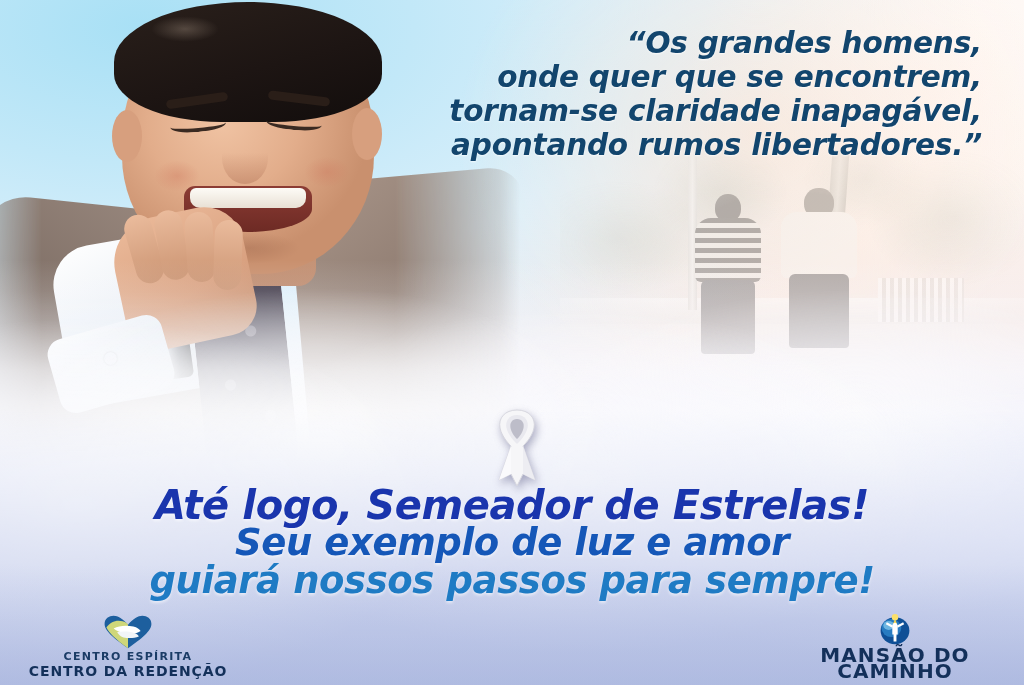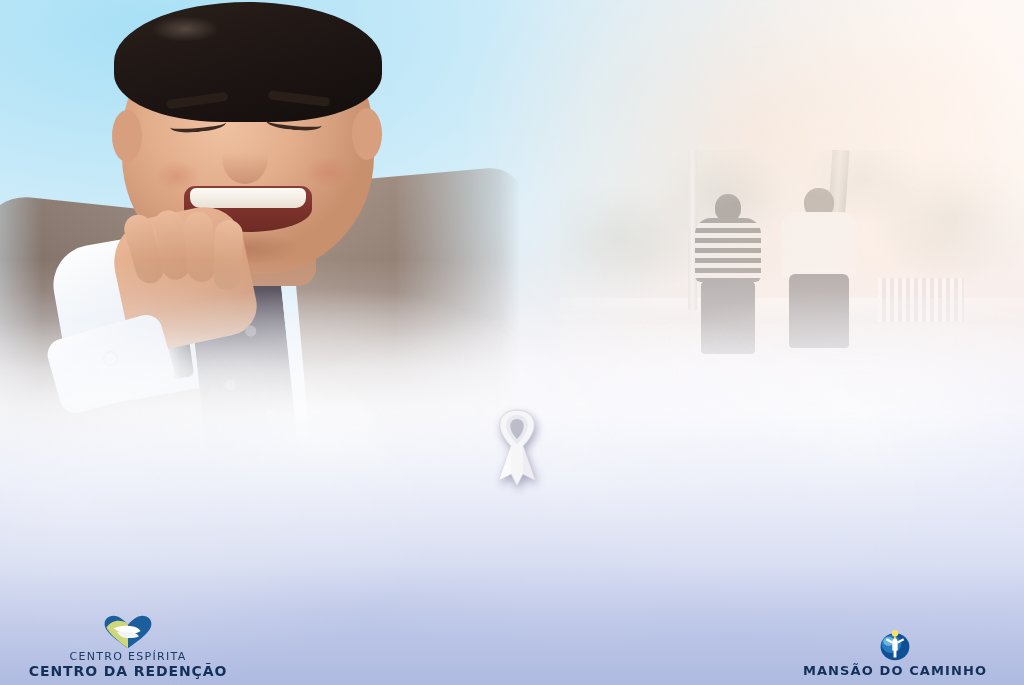--- a/index.html
+++ b/index.html
@@ -333,28 +333,28 @@
   .logo-block {
     position: absolute;
     bottom: 6px;
     text-align: center;
     color: #16365f;
   }
   .logo-left  { left: 18px;  width: 220px; }
   .logo-right { right: 14px; width: 230px; }
   .logo-mark { height: 36px; display: flex; align-items: center; justify-content: center; }
   .logo-line1 {
-    font-size: 11px; font-weight: normal; letter-spacing: 1.3px;
+    font-size: 11px; font-weight: bold; letter-spacing: 1.3px;
     color: #1b3c66; line-height: 13px;
   }
   .logo-line2 {
     font-size: 14px; font-weight: bold; letter-spacing: 0.9px;
     color: #13305a; line-height: 16px;
   }
-  .logo-right .logo-line2 { font-size: 13px; letter-spacing: 1.1px; }
+  .logo-right .logo-line2 { font-size: 20px; letter-spacing: 1.1px; }
 </style>
 </head>
 <body>
 
 <div id="poster">
 
   <div class="sky-base"></div>
   <div class="sky-warm"></div>
 
   <div class="bg-photo">
@@ -405,31 +405,42 @@
     <div class="finger f3"></div>
     <div class="finger f4"></div>
     <div class="cuff"></div>
     <div class="cuff-btn"></div>
   </div>
 
   <div class="clouds"></div>
   <div class="clouds-soft"></div>
   <div class="vignette-bottom"></div>
 
+  <div class="quote">
+    <span class="q-line">“Os grandes homens,</span>
+    <span class="q-line">onde quer que se encontrem,</span>
+    <span class="q-line">tornam-se claridade inapagável,</span>
+    <span class="q-line">apontando rumos libertadores.”</span>
+  </div>
 
   <div class="ribbon">
     <svg viewBox="0 0 72 84" width="72" height="84" aria-hidden="true">
       <path d="M36 4 C24 4 17 12 19 22 C21 32 30 40 30 40 L18 74 L30 68 L36 80 L42 68 L54 74 L42 40 C42 40 51 32 53 22 C55 12 48 4 36 4 Z" fill="#f6f6f8" stroke="#d6d6de" stroke-width="1"></path>
       <path d="M36 9 C28 9 24 15 25.5 22 C27 29 33 35 36 38 C39 35 45 29 46.5 22 C48 15 44 9 36 9 Z" fill="#e9e9ef"></path>
       <path d="M36 13 C31 13 28.5 17 29.5 22 C30.5 27 34 31 36 33 C38 31 41.5 27 42.5 22 C43.5 17 41 13 36 13 Z" fill="#bdbdc9"></path>
       <path d="M30 40 L18 74 L30 68 Z" fill="#fafafc"></path>
       <path d="M42 40 L54 74 L42 68 Z" fill="#ededf2"></path>
     </svg>
   </div>
 
+  <div class="headline">
+    <span class="h-line h1">Até logo, Semeador de Estrelas!</span>
+    <span class="h-line h2">Seu exemplo de luz e amor</span>
+    <span class="h-line h3">guiará nossos passos para sempre!</span>
+  </div>
 
   <div class="logo-block logo-left">
     <div class="logo-mark">
       <svg viewBox="0 0 60 40" width="56" height="36" aria-hidden="true">
         <path d="M30 38 C10 24 4 17 4 11 C4 5 9 2 14 2 C19 2 24 5 30 12 C36 5 41 2 46 2 C51 2 56 5 56 11 C56 17 50 24 30 38 Z" fill="#1d5f9e"></path>
         <path d="M30 38 C16 28 9 21 6 15 C10 9 17 6 24 8 C28 9 30 11 30 12 Z" fill="#cfd77a"></path>
         <path d="M14 16 C20 13 28 12 36 14 C40 15 43 17 44 19 C40 22 34 23 28 22 C23 21 17 19 14 16 Z" fill="#ffffff"></path>
         <path d="M18 20 C24 19 31 19 37 21 C40 22 42 24 42 25 C37 27 30 27 25 26 C21 25 19 22 18 20 Z" fill="#f2f5f8"></path>
       </svg>
     </div>

